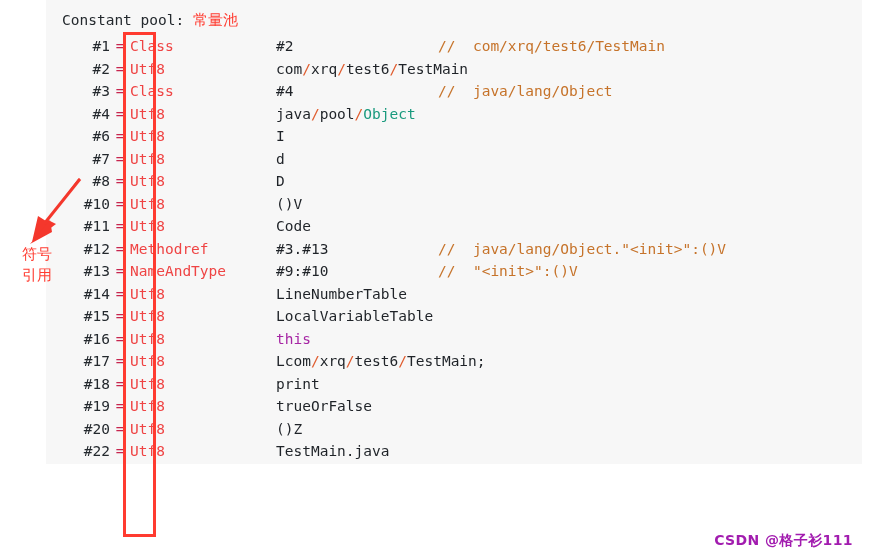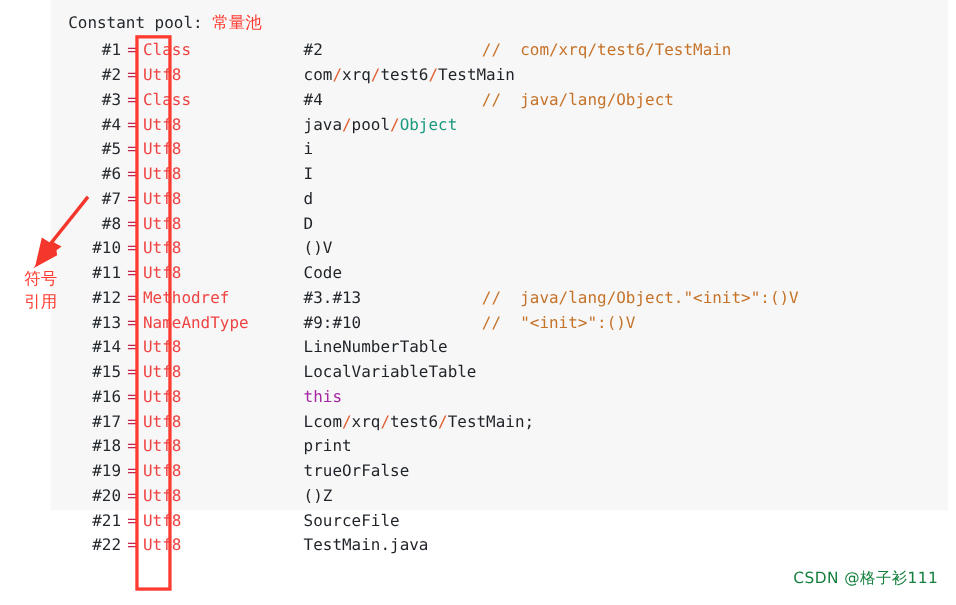--- a/index.html
+++ b/index.html
@@ -124,56 +124,55 @@
     left: 18px;
     top: 176px;
     width: 70px;
     height: 70px;
   }
 
   
   #watermark {
     position: absolute;
     right: 16px;
-    bottom: 15px;
-    color: #15803d;
+    bottom: 0;
+    color: #a21caf;
     font-family: "DejaVu Sans", sans-serif;
     font-size: 14px;
     letter-spacing: 0.4px;
+    font-weight: bold;
   }
 </style>
 </head>
 <body>
 
 <div id="code-panel">
   <div id="code-inner">
 
     <div id="header-line"><span>Constant pool:</span><span> </span><span id="header-cn">常量池</span></div>
 
     <div id="entry-list">
         <div class="code-line"><span class="col-idx">#1</span><span class="col-eq">=</span><span class="col-type">Class</span><span class="col-val"><span class="tk-plain">#2</span></span><span class="col-cmt">//  com/xrq/test6/TestMain</span></div>
         <div class="code-line"><span class="col-idx">#2</span><span class="col-eq">=</span><span class="col-type">Utf8</span><span class="col-val"><span class="tk-plain">com</span><span class="tk-sep">/</span><span class="tk-plain">xrq</span><span class="tk-sep">/</span><span class="tk-plain">test6</span><span class="tk-sep">/</span><span class="tk-plain">TestMain</span></span><span class="col-cmt"></span></div>
         <div class="code-line"><span class="col-idx">#3</span><span class="col-eq">=</span><span class="col-type">Class</span><span class="col-val"><span class="tk-plain">#4</span></span><span class="col-cmt">//  java/lang/Object</span></div>
         <div class="code-line"><span class="col-idx">#4</span><span class="col-eq">=</span><span class="col-type">Utf8</span><span class="col-val"><span class="tk-plain">java</span><span class="tk-sep">/</span><span class="tk-plain">pool</span><span class="tk-sep">/</span><span class="tk-green">Object</span></span><span class="col-cmt"></span></div>
-        <div class="code-line"><span class="col-idx">#5</span><span class="col-eq">=</span><span class="col-type">Utf8</span><span class="col-val"><span class="tk-plain">i</span></span><span class="col-cmt"></span></div>
         <div class="code-line"><span class="col-idx">#6</span><span class="col-eq">=</span><span class="col-type">Utf8</span><span class="col-val"><span class="tk-plain">I</span></span><span class="col-cmt"></span></div>
         <div class="code-line"><span class="col-idx">#7</span><span class="col-eq">=</span><span class="col-type">Utf8</span><span class="col-val"><span class="tk-plain">d</span></span><span class="col-cmt"></span></div>
         <div class="code-line"><span class="col-idx">#8</span><span class="col-eq">=</span><span class="col-type">Utf8</span><span class="col-val"><span class="tk-plain">D</span></span><span class="col-cmt"></span></div>
         <div class="code-line"><span class="col-idx">#10</span><span class="col-eq">=</span><span class="col-type">Utf8</span><span class="col-val"><span class="tk-plain">()V</span></span><span class="col-cmt"></span></div>
         <div class="code-line"><span class="col-idx">#11</span><span class="col-eq">=</span><span class="col-type">Utf8</span><span class="col-val"><span class="tk-plain">Code</span></span><span class="col-cmt"></span></div>
         <div class="code-line"><span class="col-idx">#12</span><span class="col-eq">=</span><span class="col-type">Methodref</span><span class="col-val"><span class="tk-plain">#3.#13</span></span><span class="col-cmt">//  java/lang/Object."&lt;init&gt;":()V</span></div>
         <div class="code-line"><span class="col-idx">#13</span><span class="col-eq">=</span><span class="col-type">NameAndType</span><span class="col-val"><span class="tk-plain">#9:#10</span></span><span class="col-cmt">//  "&lt;init&gt;":()V</span></div>
         <div class="code-line"><span class="col-idx">#14</span><span class="col-eq">=</span><span class="col-type">Utf8</span><span class="col-val"><span class="tk-plain">LineNumberTable</span></span><span class="col-cmt"></span></div>
         <div class="code-line"><span class="col-idx">#15</span><span class="col-eq">=</span><span class="col-type">Utf8</span><span class="col-val"><span class="tk-plain">LocalVariableTable</span></span><span class="col-cmt"></span></div>
         <div class="code-line"><span class="col-idx">#16</span><span class="col-eq">=</span><span class="col-type">Utf8</span><span class="col-val"><span class="tk-purple">this</span></span><span class="col-cmt"></span></div>
         <div class="code-line"><span class="col-idx">#17</span><span class="col-eq">=</span><span class="col-type">Utf8</span><span class="col-val"><span class="tk-plain">Lcom</span><span class="tk-sep">/</span><span class="tk-plain">xrq</span><span class="tk-sep">/</span><span class="tk-plain">test6</span><span class="tk-sep">/</span><span class="tk-plain">TestMain;</span></span><span class="col-cmt"></span></div>
         <div class="code-line"><span class="col-idx">#18</span><span class="col-eq">=</span><span class="col-type">Utf8</span><span class="col-val"><span class="tk-plain">print</span></span><span class="col-cmt"></span></div>
         <div class="code-line"><span class="col-idx">#19</span><span class="col-eq">=</span><span class="col-type">Utf8</span><span class="col-val"><span class="tk-plain">trueOrFalse</span></span><span class="col-cmt"></span></div>
         <div class="code-line"><span class="col-idx">#20</span><span class="col-eq">=</span><span class="col-type">Utf8</span><span class="col-val"><span class="tk-plain">()Z</span></span><span class="col-cmt"></span></div>
-        <div class="code-line"><span class="col-idx">#21</span><span class="col-eq">=</span><span class="col-type">Utf8</span><span class="col-val"><span class="tk-plain">SourceFile</span></span><span class="col-cmt"></span></div>
         <div class="code-line"><span class="col-idx">#22</span><span class="col-eq">=</span><span class="col-type">Utf8</span><span class="col-val"><span class="tk-plain">TestMain.java</span></span><span class="col-cmt"></span></div>
       </div>
 
   </div>
 
   <div id="index-box"></div>
 </div>
 
 <div id="left-arrow">
   <svg width="70" height="70" viewBox="0 0 70 70" xmlns="http://www.w3.org/2000/svg">

